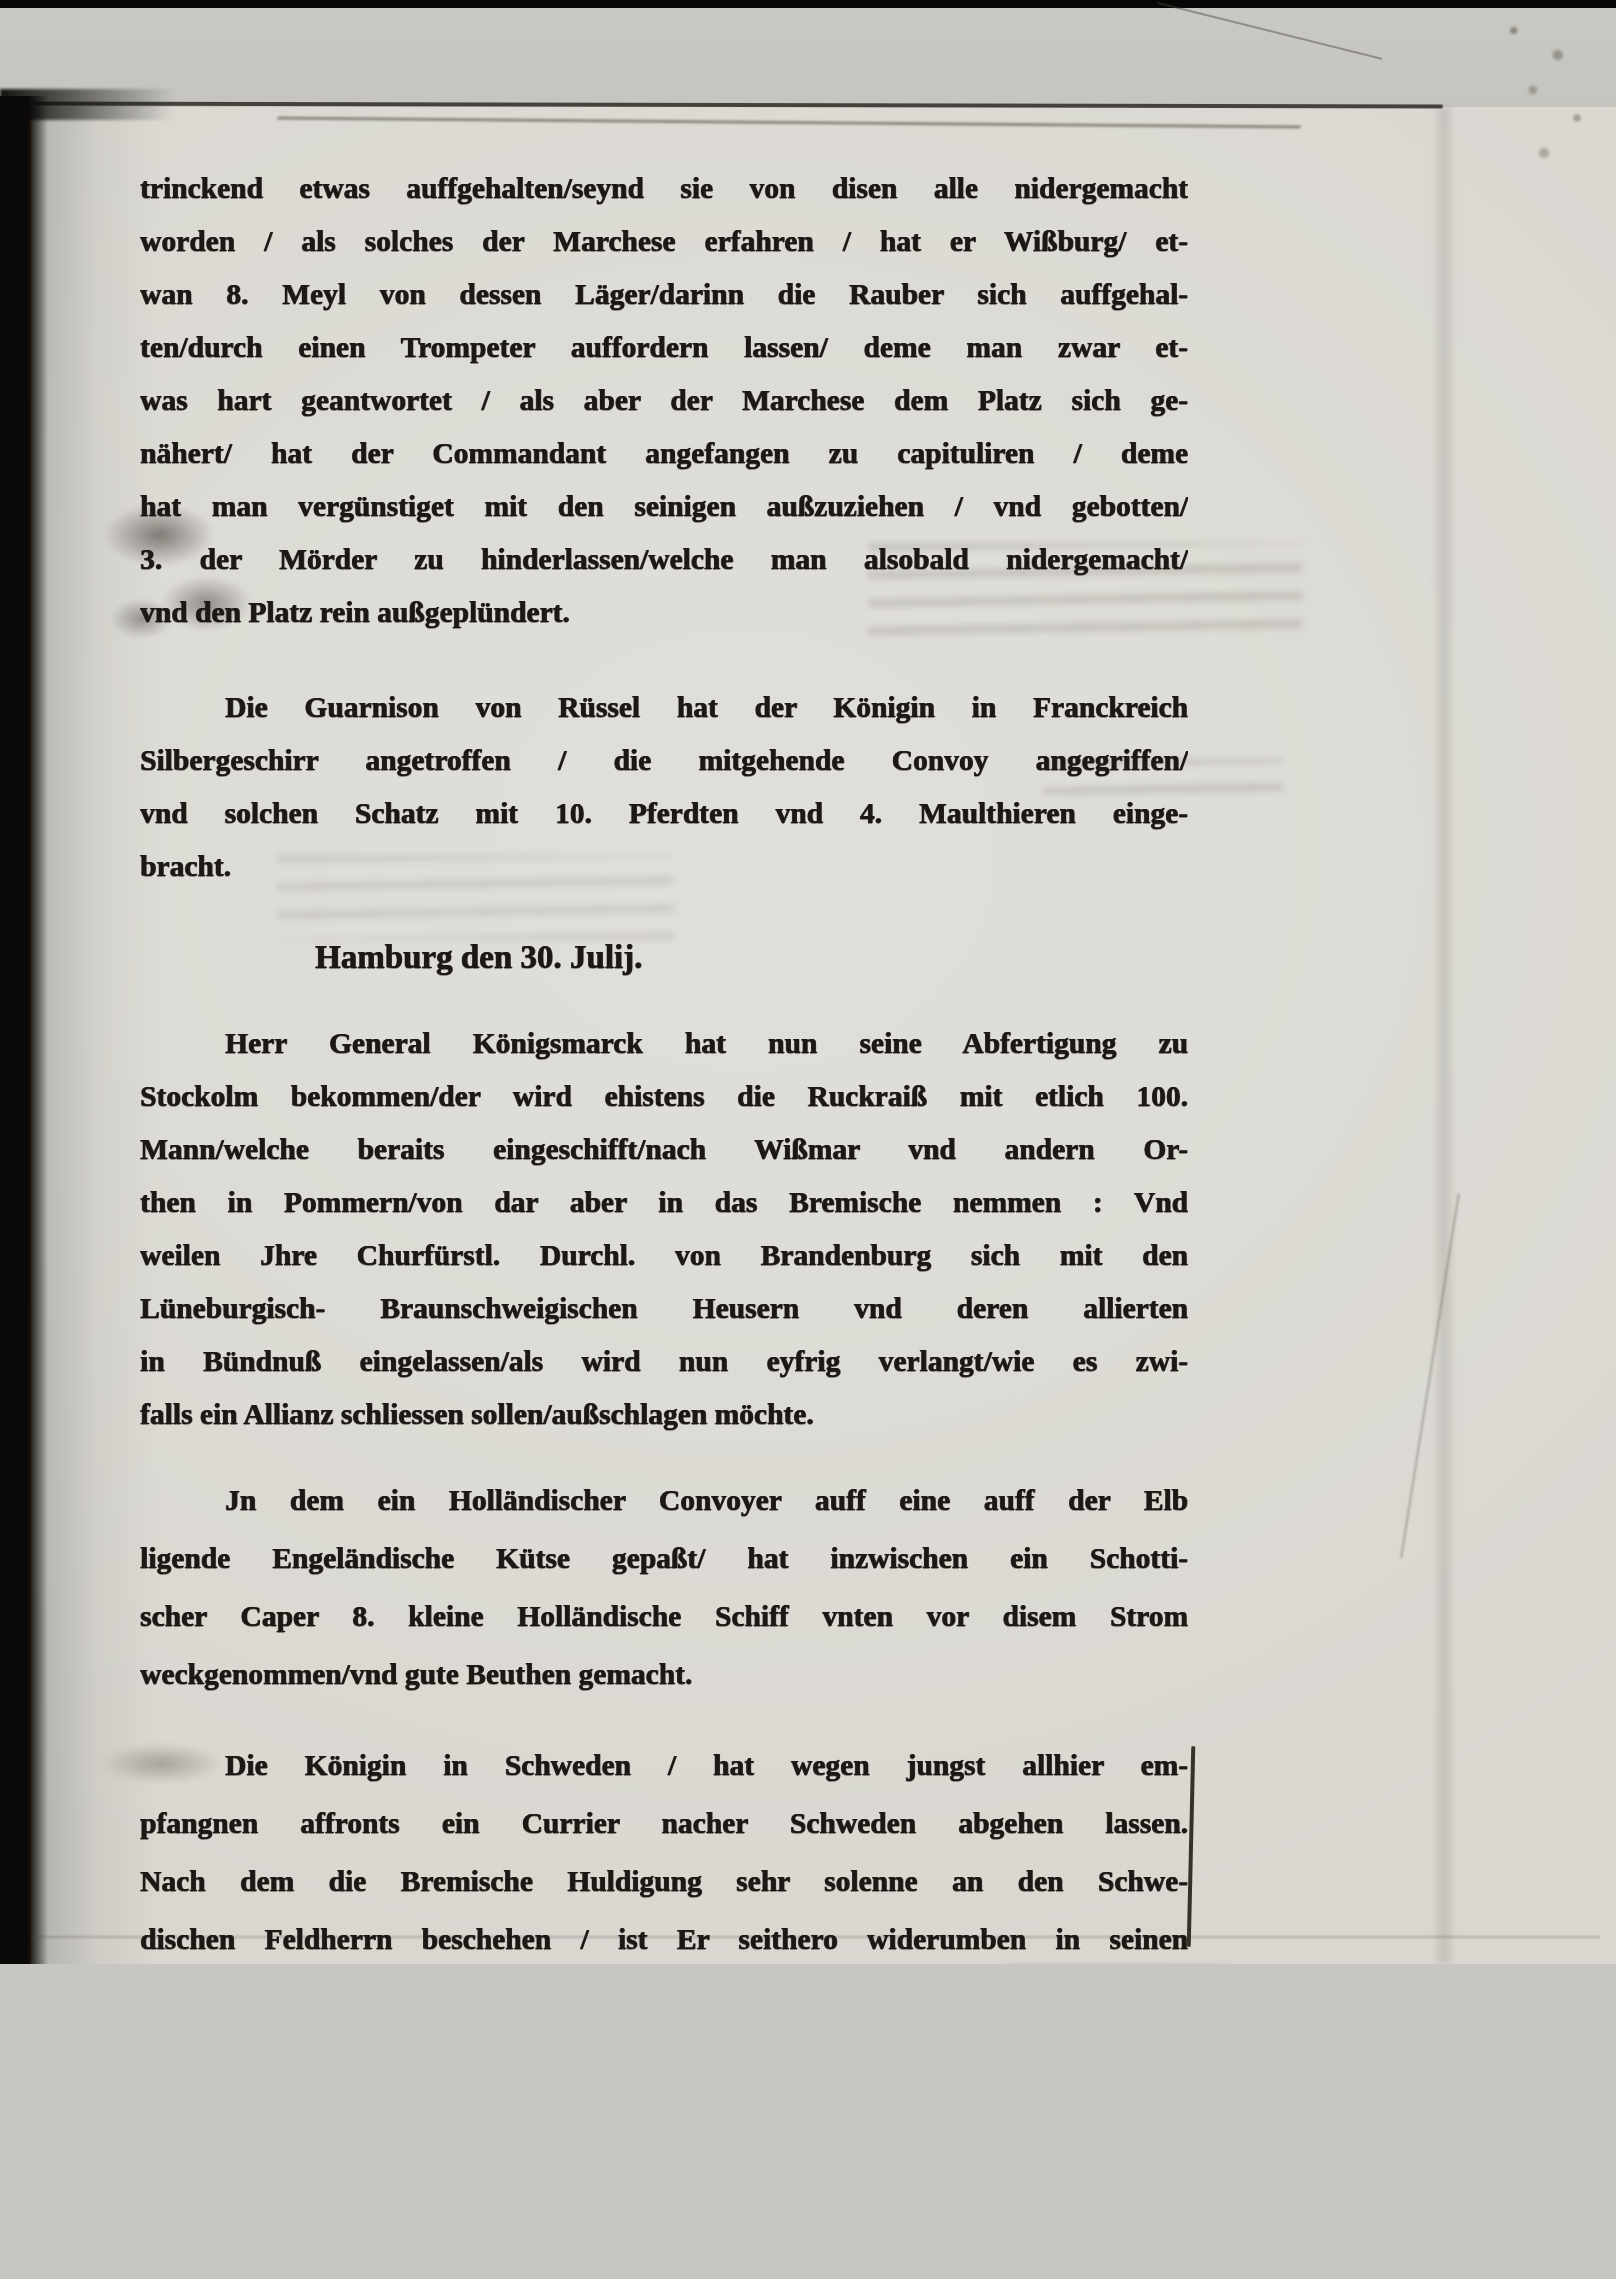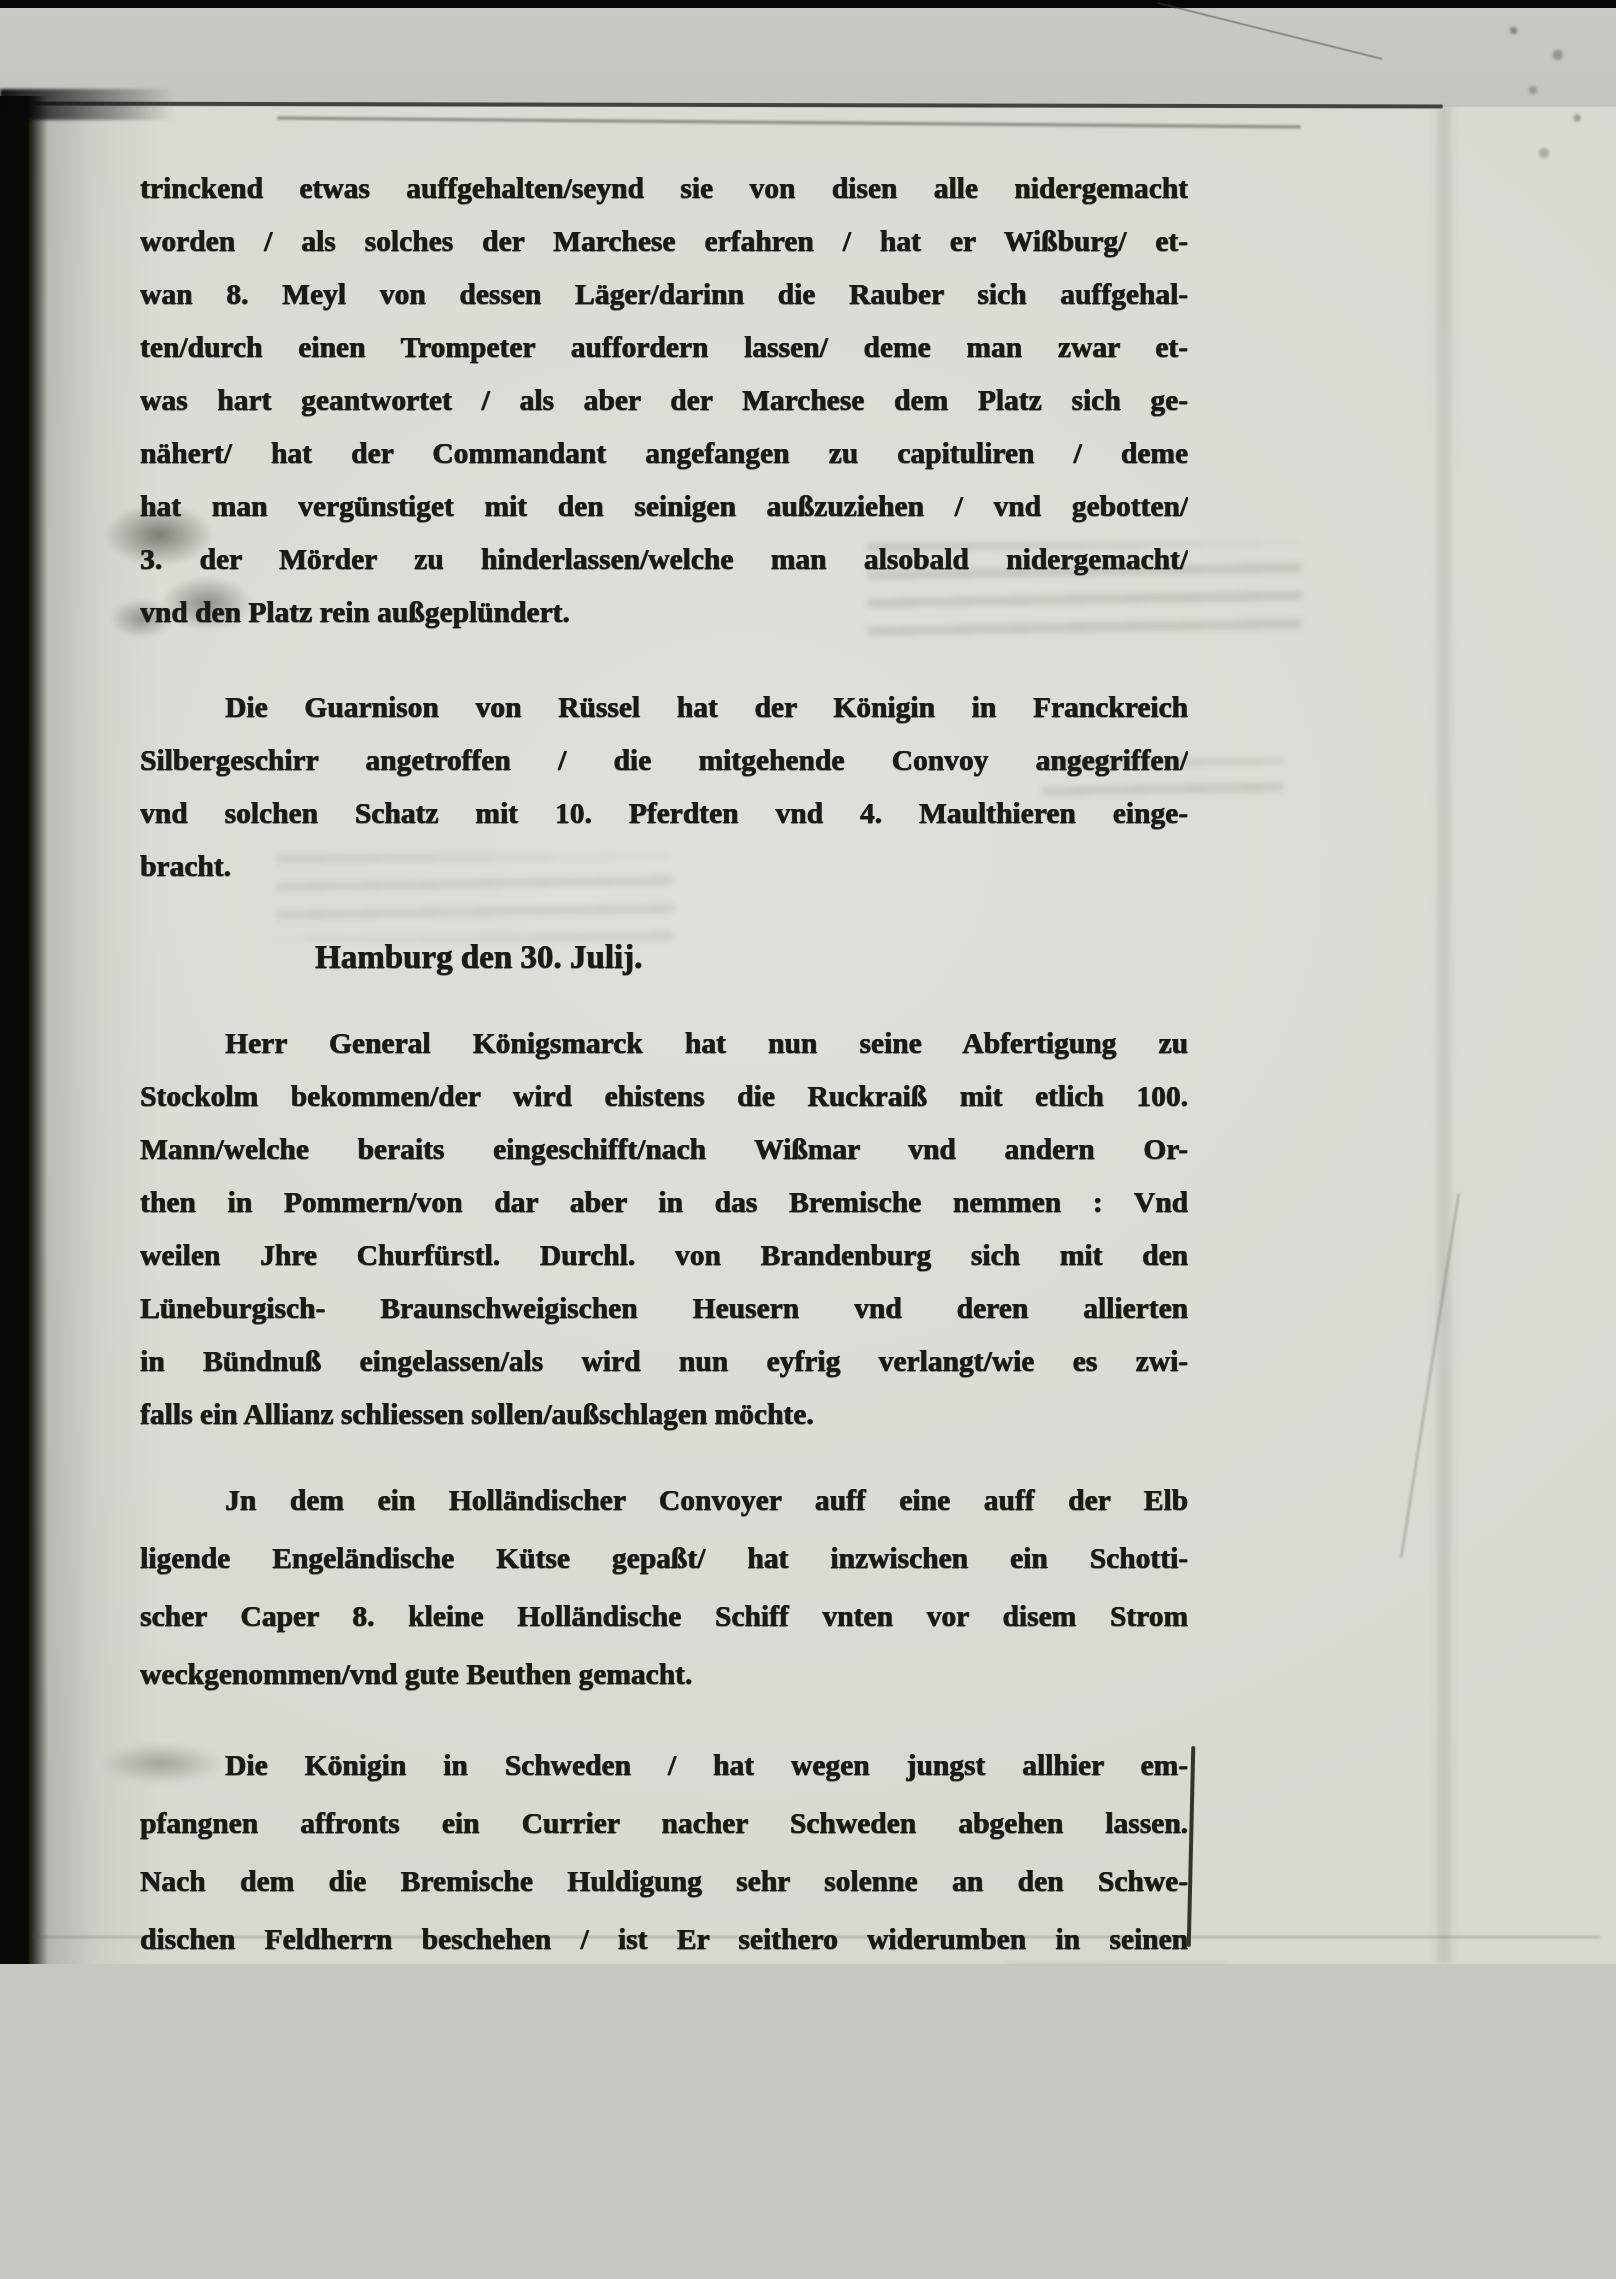--- a/index.html
+++ b/index.html
@@ -1,18 +1,18 @@
 <!DOCTYPE html>
 <html style="--ink: #1c1914;font-size:14.8px"><head>
 <meta charset="utf-8">
 <style>
   html,body{margin:0;padding:0;background:#c7c6c0;}
   .canvas{
     position:relative;width:1617px;height:1964px;overflow:hidden;
-    background:#fde047;
+    background:#c2410c;
     font-family:"Liberation Serif","DejaVu Serif",serif;
   }
   
   .top-strip{position:absolute;left:0;top:0;width:100%;height:8.3px;background:#060605;}
   .backdrop-top{position:absolute;left:0;top:8.3px;width:100%;height:102px;
     background:linear-gradient(180deg,#c9c8c2,#c5c4be);}
   .page{
     position:absolute;left:31px;top:107px;right:0;bottom:0;
     background:
       radial-gradient(120% 90% at 45% 40%, rgba(255,255,255,.20), rgba(0,0,0,0) 70%),

